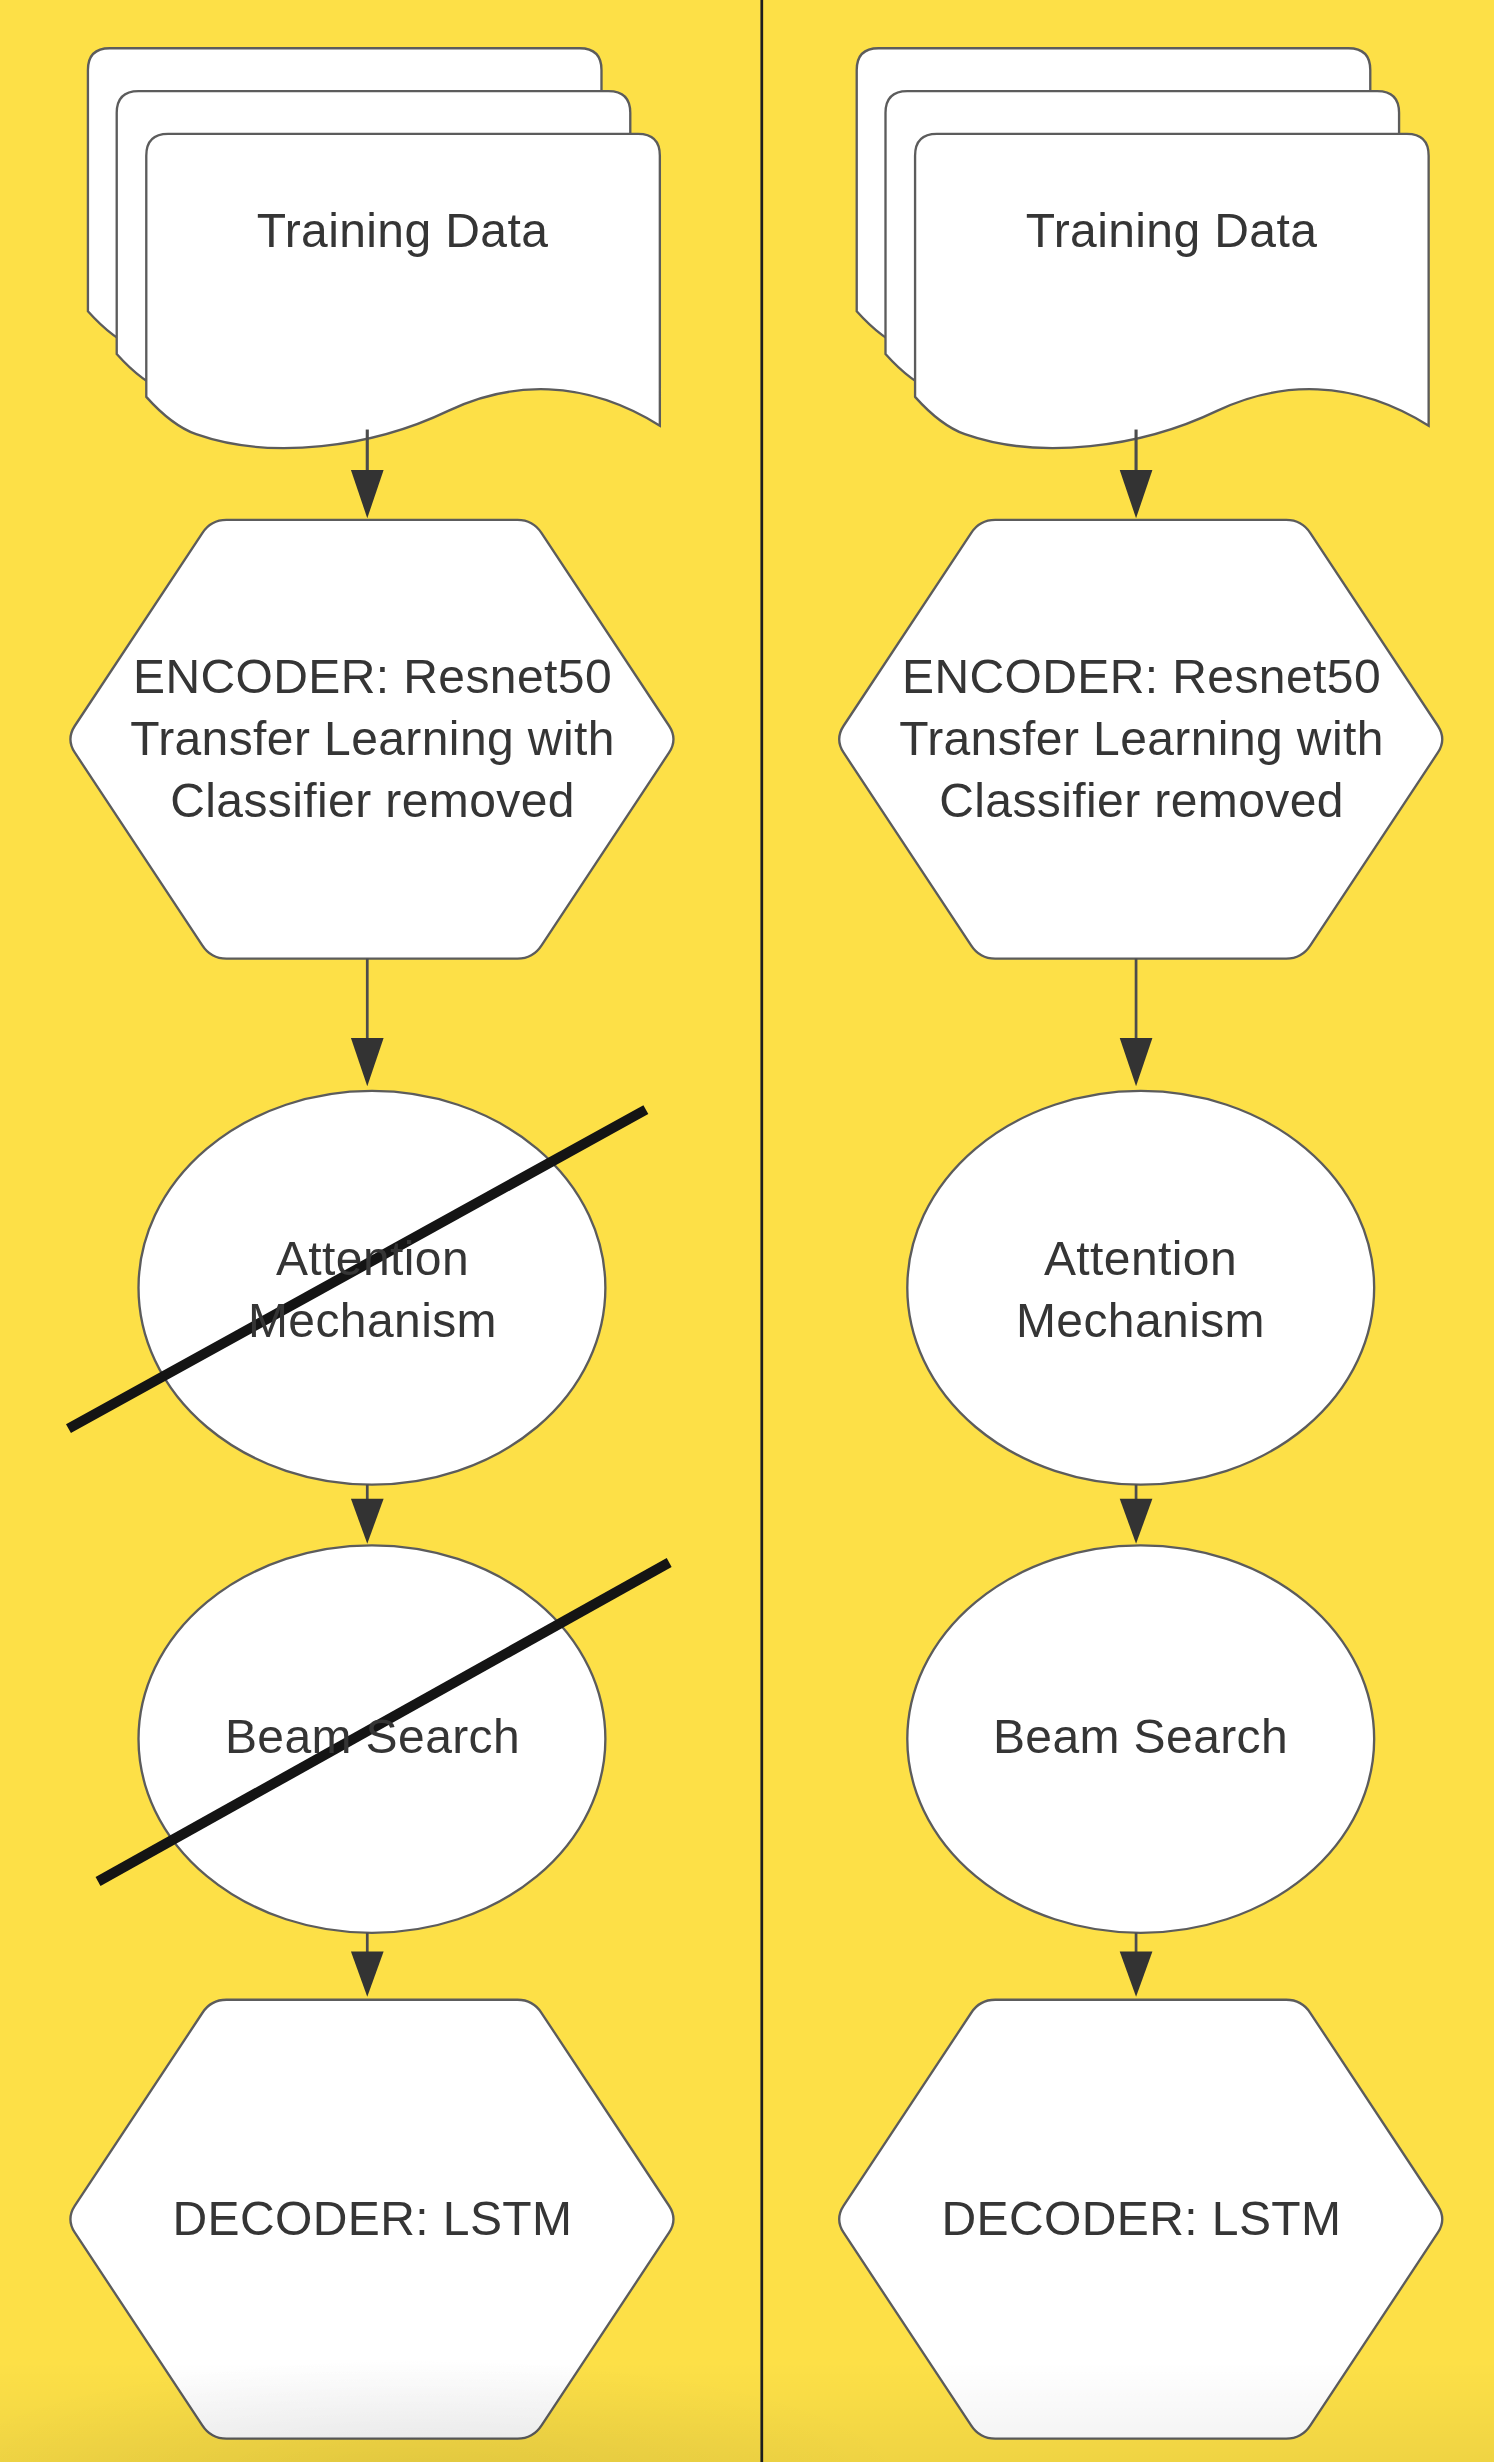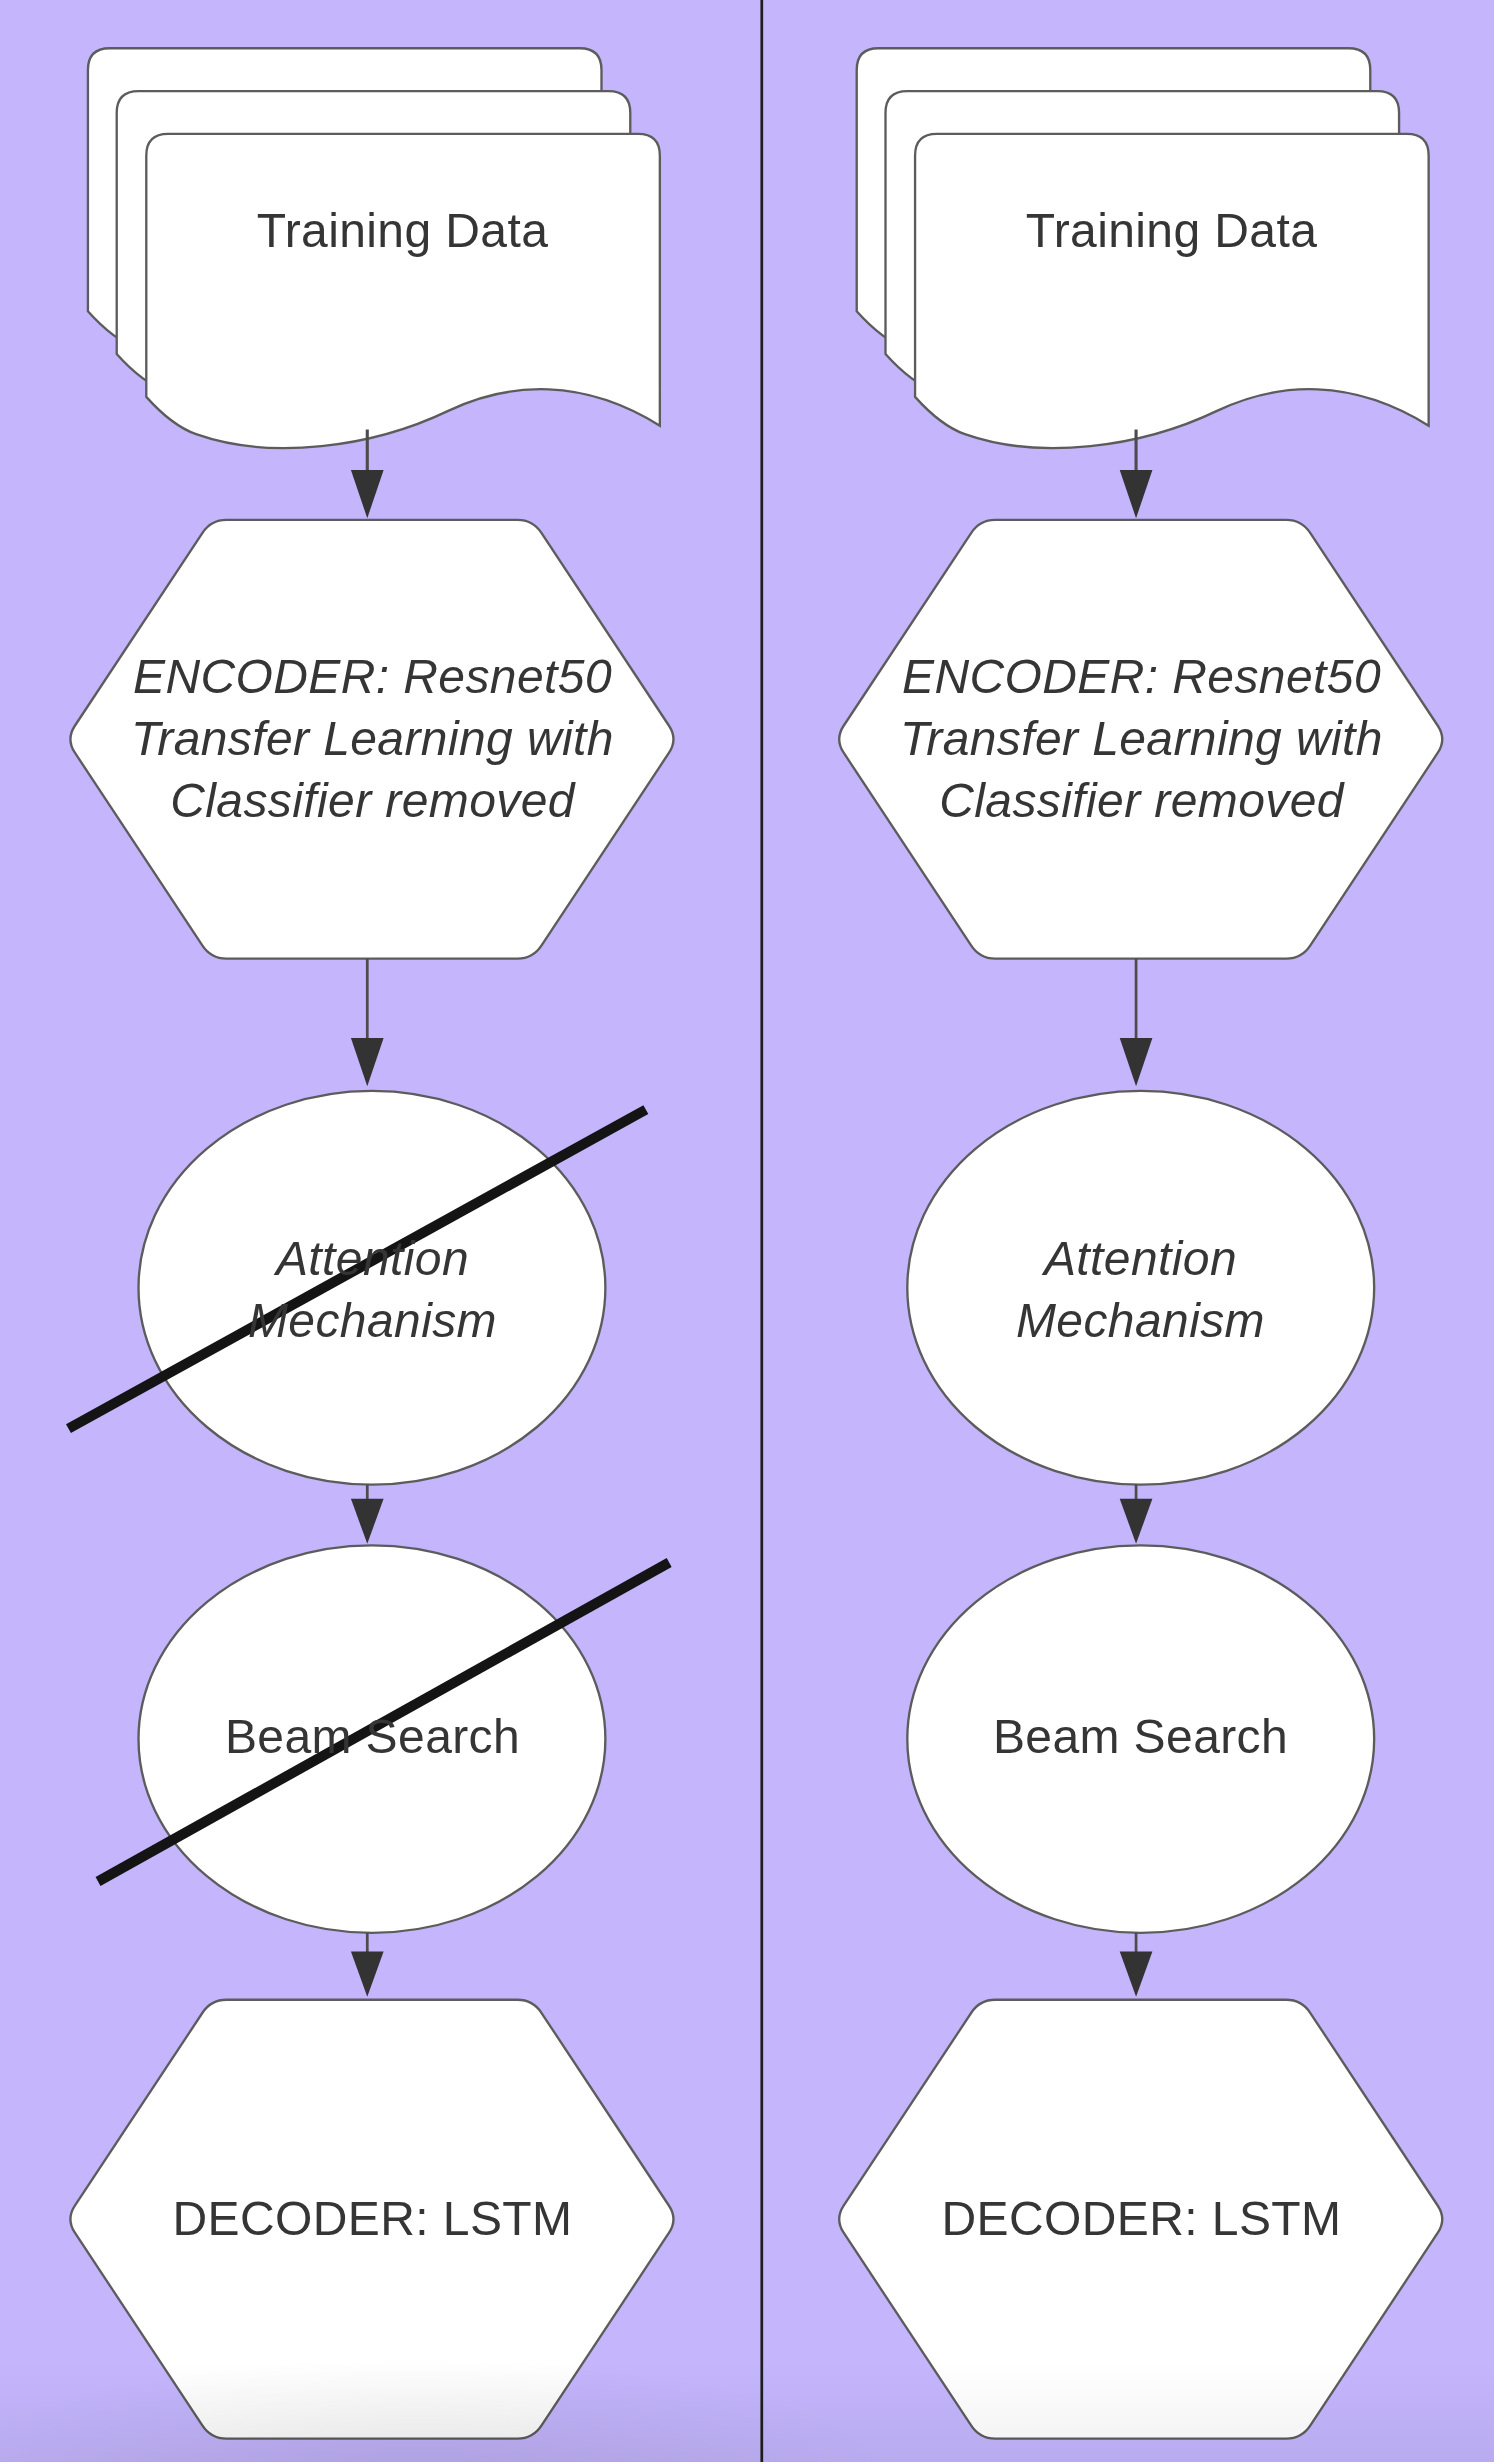--- a/index.html
+++ b/index.html
@@ -1,23 +1,23 @@
 <!DOCTYPE html>
 <html style="font-size:12.5px"><head>
 <meta charset="utf-8">
 <style>
   html, body { margin: 0; padding: 0; background: #ffffff; }
   body { width: 1494px; height: 2462px; position: relative; overflow: hidden;
          font-family: "Liberation Sans", sans-serif; }
   .canvas { position: absolute; left: 0; top: 0; width: 1494px; height: 2462px;
-            background: #c4b5fd; filter: blur(0.4px); }
+            background: #fde047; filter: blur(0.4px); }
   .layer { position: absolute; left: 0; top: 0; }
   .label { position: absolute; color: #353535; text-align: center;
            font-size: 48px; line-height: 54px; letter-spacing: 0.4px; }
-  .label.multiline { line-height: 62px; font-style: italic; }
+  .label.multiline { line-height: 62px; }
   .label span { display: block; }
   .bottom-shade { position: absolute; left: 0; bottom: 0; width: 1494px; height: 101px;
                   background:
                     radial-gradient(700px 171px at 28% 115%, rgba(0,0,0,0.06), rgba(0,0,0,0) 70%),
                     linear-gradient(to bottom, rgba(0,0,0,0) 0%, rgba(0,0,0,0.055) 100%); }
 </style>
 </head>
 <body>
 
 <div class="canvas">

